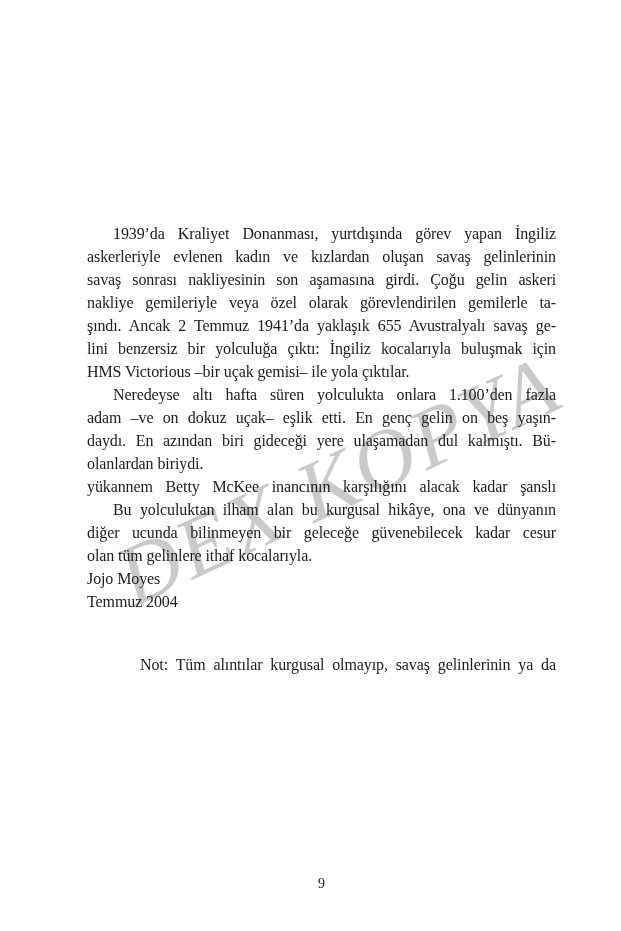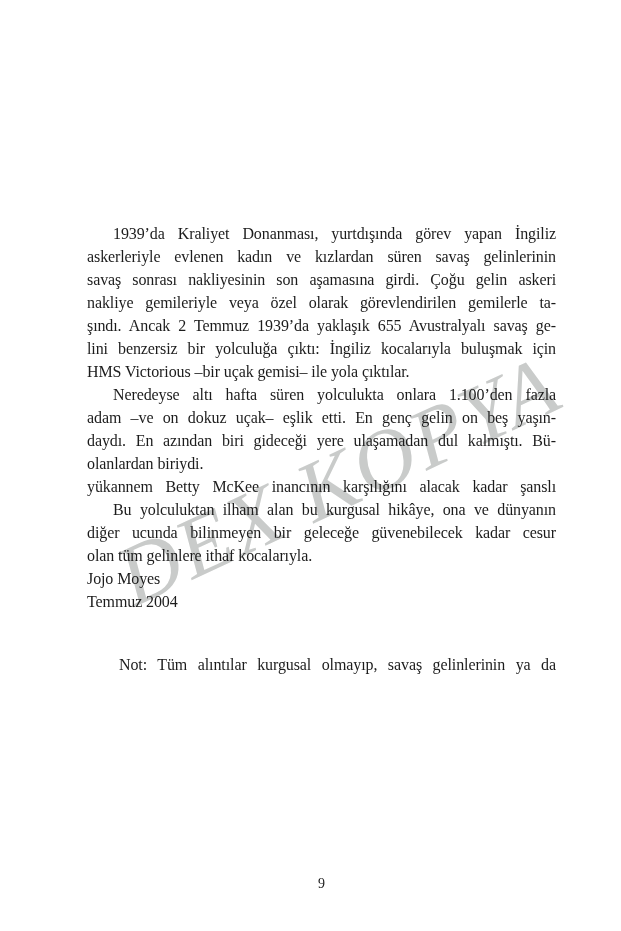--- a/index.html
+++ b/index.html
@@ -42,21 +42,21 @@
   }
   .line.last {
     text-align-last: left;
   }
   .line.indent { text-indent: 26px; }
   .note .line.indent { text-indent: 32px; }
   .italic { }
   .signature .sig-line {
     text-align: left;
   }
-  .note { margin-top: 40px; }
+  .note { margin-top: 40px; margin-left: 21px; }
   .pagenum {
     position: absolute;
     left: 87px;
     top: 874px;
     width: 469px;
     text-align: center;
     font-size: 14px;
     line-height: 20px;
     z-index: 1;
   }
@@ -65,24 +65,24 @@
 <body>
 
 <div class="page">
 
   <div class="watermark">DEX KOPYA</div>
 
   <div class="textblock">
     <div id="paragraphs">
         <div>
           <div class="line indent"><span>1939’da Kraliyet Donanması, yurtdışında görev yapan İngiliz</span></div>
-          <div class="line"><span>askerleriyle evlenen kadın ve kızlardan süren savaş gelinlerinin</span></div>
+          <div class="line"><span>askerleriyle evlenen kadın ve kızlardan oluşan savaş gelinlerinin</span></div>
           <div class="line"><span>savaş sonrası nakliyesinin son aşamasına girdi. Çoğu gelin askeri</span></div>
           <div class="line"><span>nakliye gemileriyle veya özel olarak görevlendirilen gemilerle ta-</span></div>
-          <div class="line"><span>şındı. Ancak 2 Temmuz 1939’da yaklaşık 655 Avustralyalı savaş ge-</span></div>
+          <div class="line"><span>şındı. Ancak 2 Temmuz 1941’da yaklaşık 655 Avustralyalı savaş ge-</span></div>
           <div class="line"><span>lini benzersiz bir yolculuğa çıktı: İngiliz kocalarıyla buluşmak için</span></div>
           <div class="line last"><span>HMS </span><span class="italic">Victorious</span><span> –bir uçak gemisi– ile yola çıktılar.</span></div>
         </div>
         <div>
           <div class="line indent"><span>Neredeyse altı hafta süren yolculukta onlara 1.100’den fazla</span></div>
           <div class="line"><span>adam –ve on dokuz uçak– eşlik etti. En genç gelin on beş yaşın-</span></div>
           <div class="line"><span>daydı. En azından biri gideceği yere ulaşamadan dul kalmıştı. Bü-</span></div>
           <div class="line last"><span>olanlardan biriydi.</span></div>
           <div class="line"><span>yükannem Betty McKee inancının karşılığını alacak kadar şanslı</span></div>
         </div>

